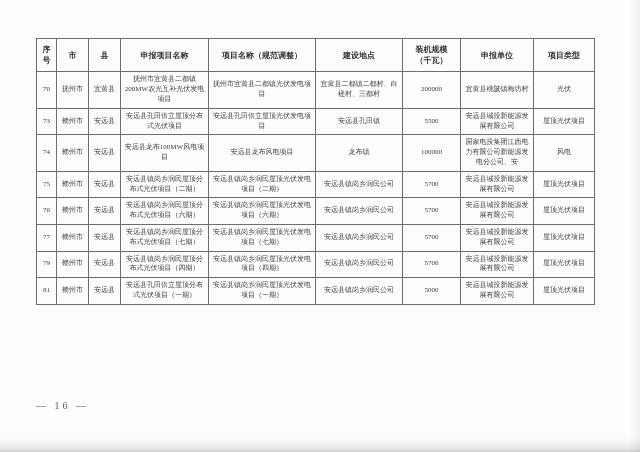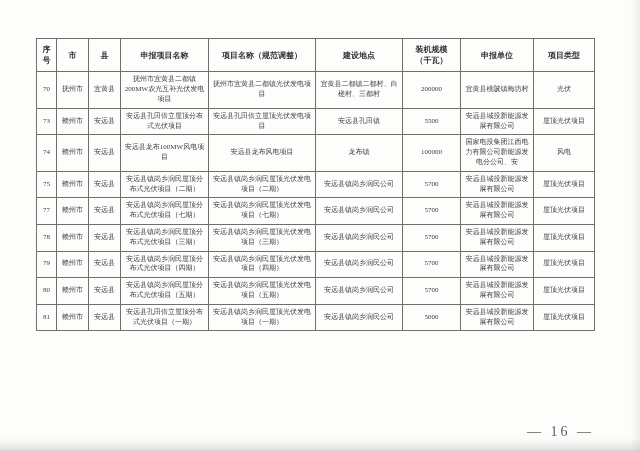--- a/index.html
+++ b/index.html
@@ -32,22 +32,22 @@
   }
   th{
     font-size:8px;font-weight:bold;line-height:1.4;
     padding:5px 2px;white-space:pre-line;color:#343434;
   }
   td{
     font-size:7px;line-height:1.4;
     padding:3px 2px;word-break:break-word;
   }
   .footer{
-    position:absolute;left:36px;top:424px;width:558px;
-    text-align:right;font-size:14px;color:#5a5a5a;letter-spacing:3px;
+    position:absolute;left:36px;top:400px;width:558px;
+    text-align:left;font-size:10px;color:#5a5a5a;letter-spacing:3px;
   }
 </style>
 </head>
 <body>
 
 <div class="page">
 
   <table class="projects">
     <colgroup>
       <col style="width:20px">
@@ -114,58 +114,47 @@
           <td>赣州市</td>
           <td>安远县</td>
           <td>安远县镇岗乡润民屋顶分布式光伏项目（二期）</td>
           <td>安远县镇岗乡润民屋顶光伏发电项目（二期）</td>
           <td>安远县镇岗乡润民公司</td>
           <td>5700</td>
           <td>安远县城投新能源发展有限公司</td>
           <td>屋顶光伏项目</td>
         </tr>
         <tr>
+          <td>76</td>
+          <td>赣州市</td>
+          <td>安远县</td>
+          <td>安远县镇岗乡润民屋顶分布式光伏项目（六期）</td>
+          <td>安远县镇岗乡润民屋顶光伏发电项目（六期）</td>
+          <td>安远县镇岗乡润民公司</td>
+          <td>5700</td>
+          <td>安远县城投新能源发展有限公司</td>
+          <td>屋顶光伏项目</td>
+        </tr>
+        <tr>
           <td>77</td>
           <td>赣州市</td>
           <td>安远县</td>
           <td>安远县镇岗乡润民屋顶分布式光伏项目（七期）</td>
           <td>安远县镇岗乡润民屋顶光伏发电项目（七期）</td>
           <td>安远县镇岗乡润民公司</td>
           <td>5700</td>
           <td>安远县城投新能源发展有限公司</td>
           <td>屋顶光伏项目</td>
         </tr>
         <tr>
-          <td>78</td>
-          <td>赣州市</td>
-          <td>安远县</td>
-          <td>安远县镇岗乡润民屋顶分布式光伏项目（三期）</td>
-          <td>安远县镇岗乡润民屋顶光伏发电项目（三期）</td>
-          <td>安远县镇岗乡润民公司</td>
-          <td>5700</td>
-          <td>安远县城投新能源发展有限公司</td>
-          <td>屋顶光伏项目</td>
-        </tr>
-        <tr>
           <td>79</td>
           <td>赣州市</td>
           <td>安远县</td>
           <td>安远县镇岗乡润民屋顶分布式光伏项目（四期）</td>
           <td>安远县镇岗乡润民屋顶光伏发电项目（四期）</td>
-          <td>安远县镇岗乡润民公司</td>
-          <td>5700</td>
-          <td>安远县城投新能源发展有限公司</td>
-          <td>屋顶光伏项目</td>
-        </tr>
-        <tr>
-          <td>80</td>
-          <td>赣州市</td>
-          <td>安远县</td>
-          <td>安远县镇岗乡润民屋顶分布式光伏项目（五期）</td>
-          <td>安远县镇岗乡润民屋顶光伏发电项目（五期）</td>
           <td>安远县镇岗乡润民公司</td>
           <td>5700</td>
           <td>安远县城投新能源发展有限公司</td>
           <td>屋顶光伏项目</td>
         </tr>
         <tr>
           <td>81</td>
           <td>赣州市</td>
           <td>安远县</td>
           <td>安远县孔田倍立屋顶分布式光伏项目（一期）</td>

